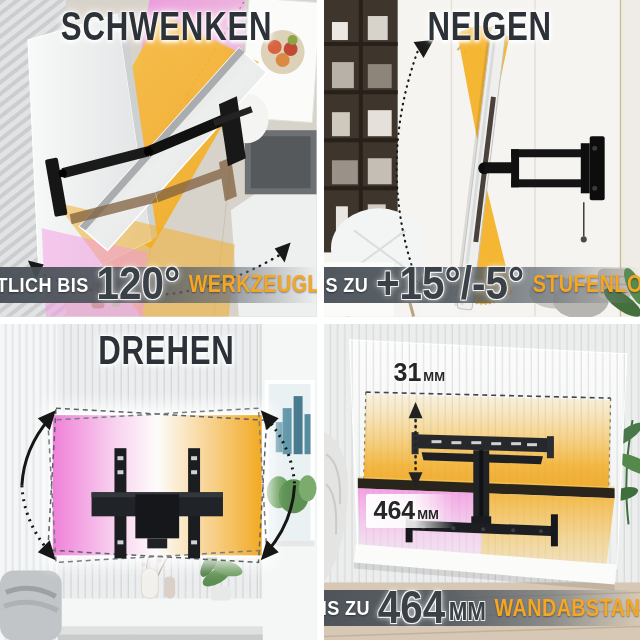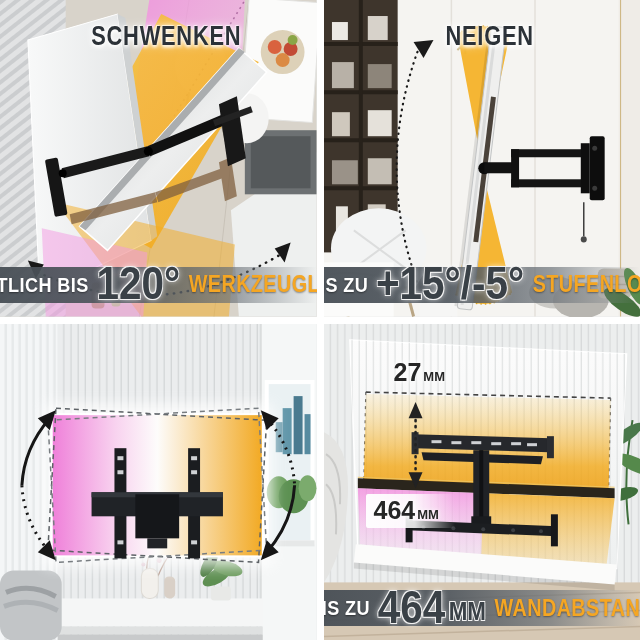--- a/index.html
+++ b/index.html
@@ -1,20 +1,20 @@
 <!DOCTYPE html>
 <html style="--keyword_text: #f5a623; --title_text: #2c3238; --caption_bar: #4a5157; --overlay_pink: #ef7fd9; --overlay_amber: #f3ae31; --mount_black: #161616;"><head>
 <meta charset="utf-8">
 <style>
   html,body{margin:0;padding:0;background:#ffffff;font-family:"Liberation Sans",sans-serif;}
   .poster{width:640px;height:640px;display:grid;grid-template-columns:1fr 1fr;grid-template-rows:1fr 1fr;gap:7px;background:#ffffff;overflow:hidden;}
   .panel{position:relative;overflow:hidden;background:#e8eaea;}
   .scene{position:absolute;inset:0;width:100%;height:100%;display:block;}
-  .title{position:absolute;top:4px;left:16px;right:0;margin:16px;text-align:center;z-index:3;
-    font-size:28px;font-weight:bold;letter-spacing:1px;color:var(--title_text,#2c3238);
+  .title{position:absolute;top:4px;left:16px;right:0;margin:0;text-align:center;z-index:3;
+    font-size:40px;font-weight:bold;letter-spacing:1px;color:var(--title_text,#2c3238);
     text-shadow:0 0 6px rgba(255,255,255,.95),0 0 12px rgba(255,255,255,.85),0 2px 4px rgba(255,255,255,.9),-1px -1px 0 rgba(255,255,255,.6);}
   .title>span{display:inline-block;transform:scaleX(.78);transform-origin:center;}
   .caption{position:absolute;left:0;right:0;bottom:14px;height:36px;z-index:3;display:flex;align-items:center;justify-content:center;
     background:linear-gradient(90deg,rgba(70,77,84,.94) 0%,rgba(82,89,96,.92) 40%,rgba(104,111,118,.68) 72%,rgba(135,141,147,.25) 92%,rgba(150,155,160,0) 100%);}
   .cap-inner{display:flex;align-items:center;transform:scaleX(.86);transform-origin:center;white-space:nowrap;}
   .caption span:empty{display:none;}
   .cap-prefix{color:#ffffff;font-weight:bold;font-size:21px;letter-spacing:.5px;text-shadow:0 1px 2px rgba(0,0,0,.45);}
   .cap-value{color:#3a4147;font-weight:bold;font-size:47px;line-height:1;margin-left:9px;position:relative;top:-2px;
     text-shadow:-1px -1px 0 #f2f2f2,1px -1px 0 #f2f2f2,-1px 1px 0 #f2f2f2,1px 1px 0 #f2f2f2,0 0 7px rgba(255,255,255,.9);}
   .cap-unit{color:#3a4147;font-weight:bold;font-size:26px;margin-left:4px;position:relative;top:3px;
@@ -310,20 +310,21 @@
         <polygon points="56,86 38,94 50,106" fill="#161616"></polygon>
         <polygon points="56,236 38,228 50,216" fill="#161616"></polygon>
       </g>
       <g>
         <path d="M 268,94 Q 294,124 296,161" fill="none" stroke="#161616" stroke-width="3" stroke-dasharray="2 5"></path>
         <path d="M 296,161 Q 294,198 268,228" fill="none" stroke="#161616" stroke-width="3"></path>
         <polygon points="262,86 280,94 268,106" fill="#161616"></polygon>
         <polygon points="262,236 280,228 268,216" fill="#161616"></polygon>
       </g>
     </svg>
+    <h2 class="title"><span>DREHEN</span></h2>
   </section>
 
   <section class="panel">
     <svg class="scene" viewBox="0 0 318 316" preserveAspectRatio="none">
       <defs>
         <pattern id="p4slat" width="7.2" height="8" patternUnits="userSpaceOnUse">
           <rect width="7.2" height="8" fill="#eceeee"></rect>
             <rect x="5.9" width="1.3" height="8" fill="#d8dadb"></rect>
         </pattern>
         <pattern id="p4slatLine" width="7.2" height="8" patternUnits="userSpaceOnUse">
@@ -417,21 +418,21 @@
             <circle cx="218" cy="207" r="2"></circle>
         </g>
       </g>
       <g>
         <polygon points="92,78 85,94 99,94" fill="#222222"></polygon>
         <path d="M 92,96 L 92,146" stroke="#222222" stroke-width="2.6" stroke-dasharray="1 5" stroke-linecap="round" fill="none"></path>
         <polygon points="92,164 85,148 99,148" fill="#222222"></polygon>
       </g>
     </svg>
     <div class="measure measure-53">
-      <span class="mv">27</span>
+      <span class="mv">31</span>
       <span class="mu">MM</span>
     </div>
     <div class="measure measure-464">
       <span class="mv">464</span>
       <span class="mu">MM</span>
     </div>
     <div class="caption">
       <div class="cap-inner">
         <span class="cap-prefix">BIS ZU</span>
         <span class="cap-value">464</span>

